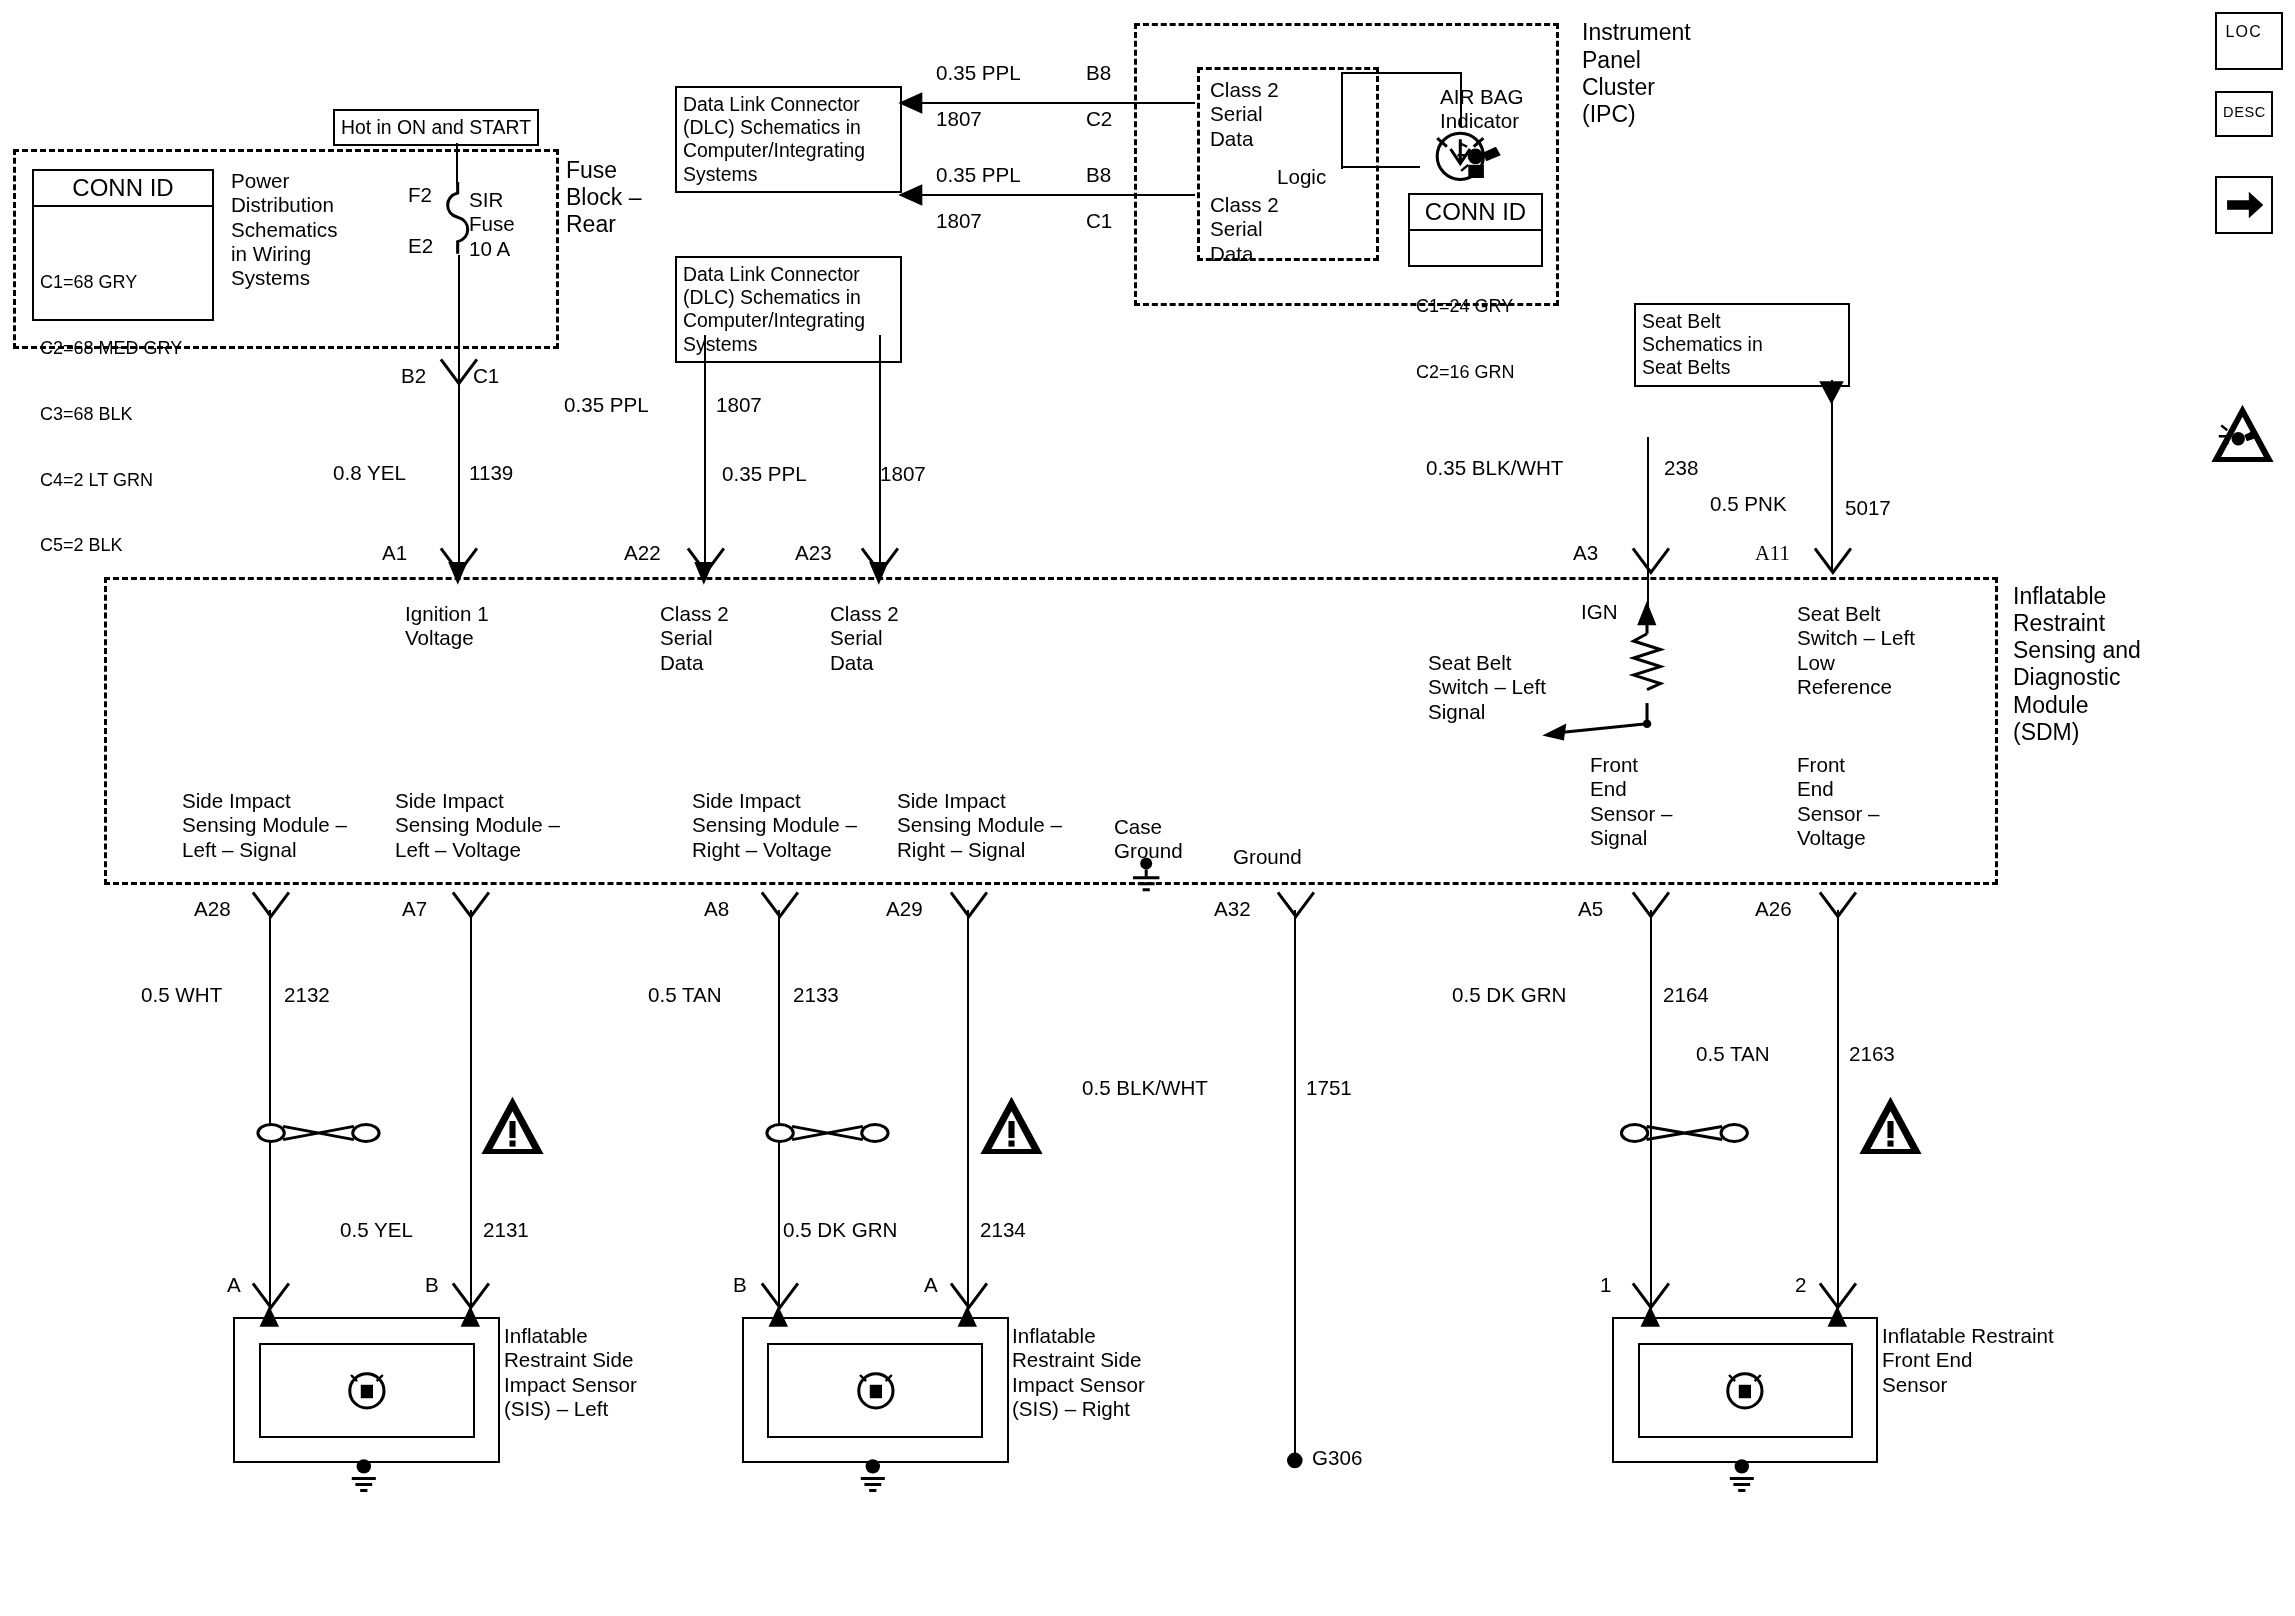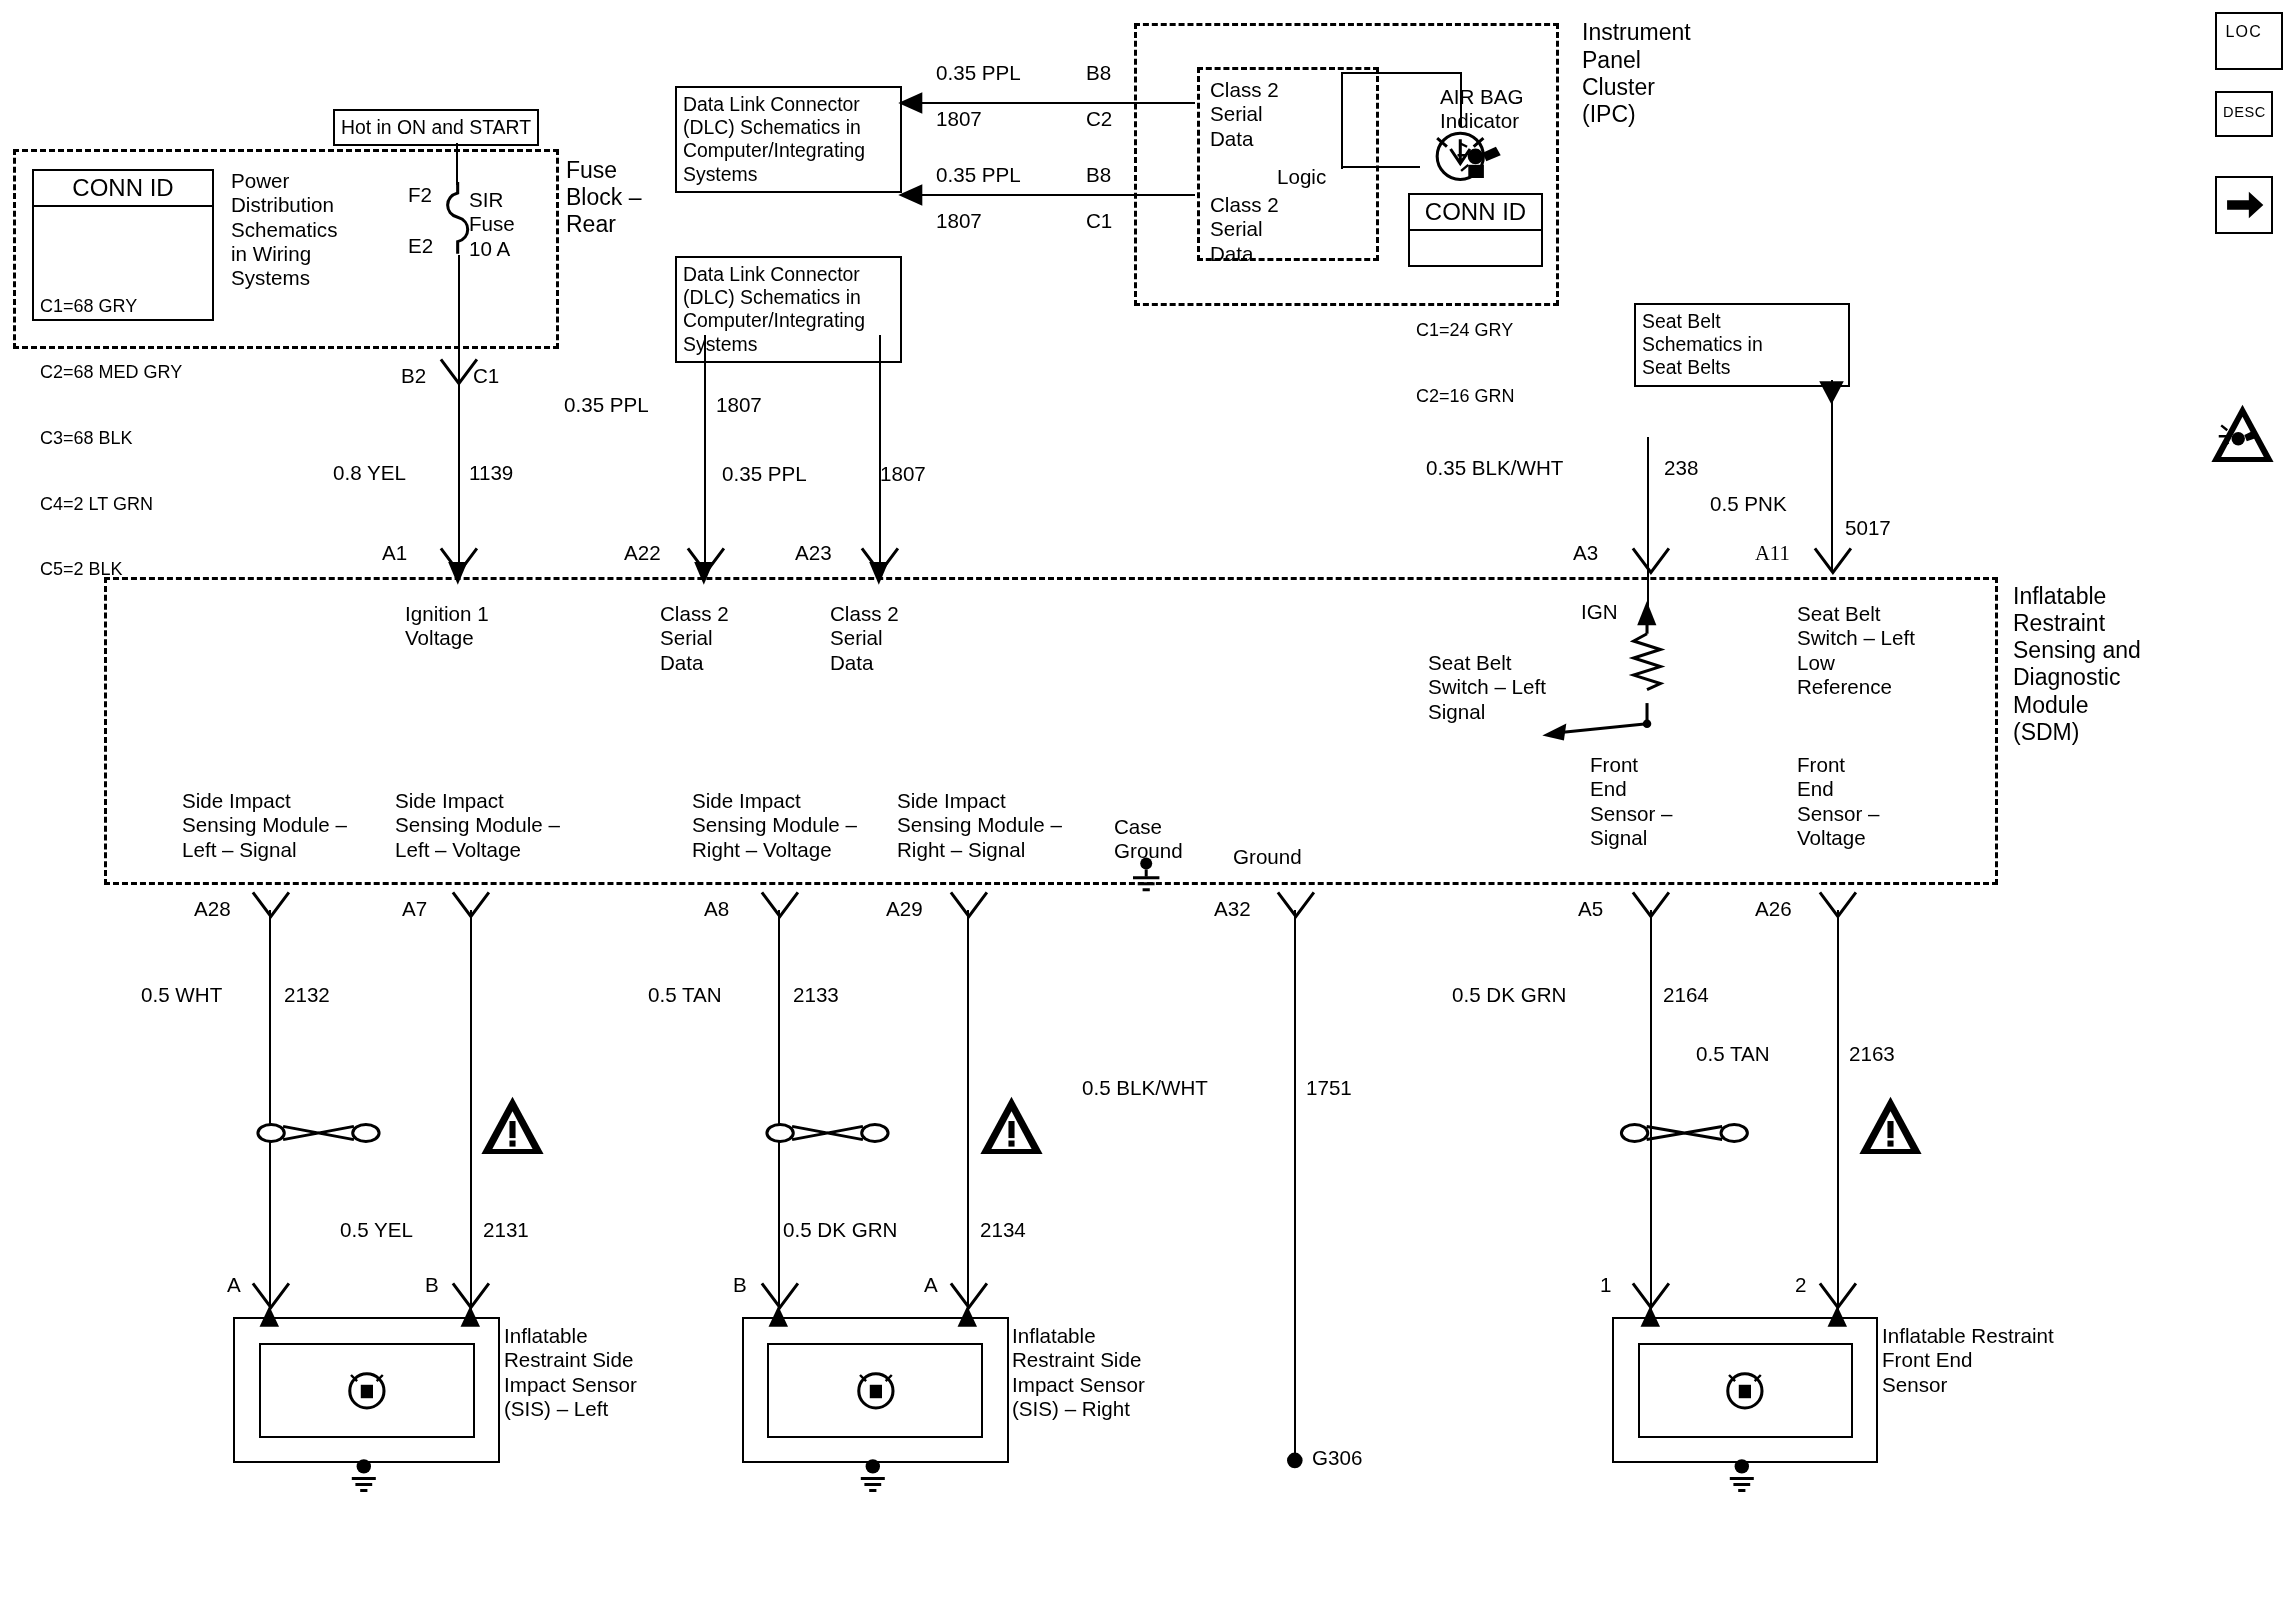--- a/index.html
+++ b/index.html
@@ -9,21 +9,21 @@
   .lbl.sm{font-size:18px;}
   .lbl.lg{font-size:23px;}
   .box{position:absolute;border:2.4px solid #000;background:#fff;box-sizing:border-box;}
   .dbox{position:absolute;border:3px dashed #000;background:transparent;box-sizing:border-box;}
   .hline{position:absolute;background:#000;height:2.4px;}
   .vline{position:absolute;background:#000;width:2.4px;}
   .boxlbl{position:absolute;box-sizing:border-box;border:2.4px solid #000;background:#fff;
           font-size:19.4px;line-height:1.2;padding:4.9px 6px;white-space:pre;}
   .conn{position:absolute;box-sizing:border-box;border:2.4px solid #000;background:#fff;font-size:18px;line-height:1.22;}
   .conn .hdr{text-align:center;border-bottom:2.4px solid #000;padding:2.4px 3.6px;font-size:24px;}
-  .conn .bdy{padding:21px 6px;white-space:pre;margin-top:24px;}
+  .conn .bdy{padding:21px 6px;white-space:pre;}
   svg{position:absolute;overflow:visible;}
   .sq{position:absolute;border:2.4px solid #000;box-sizing:border-box;background:#fff;}
 </style>
 </head>
 <body>
 
 <div id="root">
 
   <div class="sq" style="left:2215px;top:12px;width:68px;height:58px;">
     <div class="lbl sm" style="left:8.5px;top:8.5px;letter-spacing:1.2px;font-size:16px;">LOC</div>
@@ -195,21 +195,21 @@
 
   <div class="boxlbl" style="left:1634px;top:303px;width:216px;">Seat Belt
 Schematics in
 Seat Belts</div>
 
   <div class="vline" style="left:1831px;top:380px;height:192px;"></div>
   <svg width="27" height="27" style="left:1818px;top:380px;" viewBox="0 0 44 44">
     <polygon points="2,2 42,2 22,40" fill="#000"></polygon>
   </svg>
   <div class="lbl" style="left:1710px;top:492px;">0.5 PNK</div>
-  <div class="lbl" style="left:1845px;top:516px;">5017</div>
+  <div class="lbl" style="left:1845px;top:496px;">5017</div>
   <div class="lbl" style="left:1755px;top:541px;font-family:Liberation Serif, serif;">A11</div>
   <svg width="49" height="36" style="left:1812px;top:546px;" viewBox="0 0 80 60">
     <path d="M4 4 L34 44 L64 4" stroke="#000" stroke-width="5" fill="none"></path>
   </svg>
 
   <div class="vline" style="left:1647px;top:437px;height:182px;"></div>
   <svg width="24" height="27" style="left:1636px;top:601px;" viewBox="0 0 40 44">
     <polygon points="18,0 2,40 34,40" fill="#000"></polygon>
   </svg>
   <div class="lbl" style="left:1426px;top:456px;">0.35 BLK/WHT</div>

